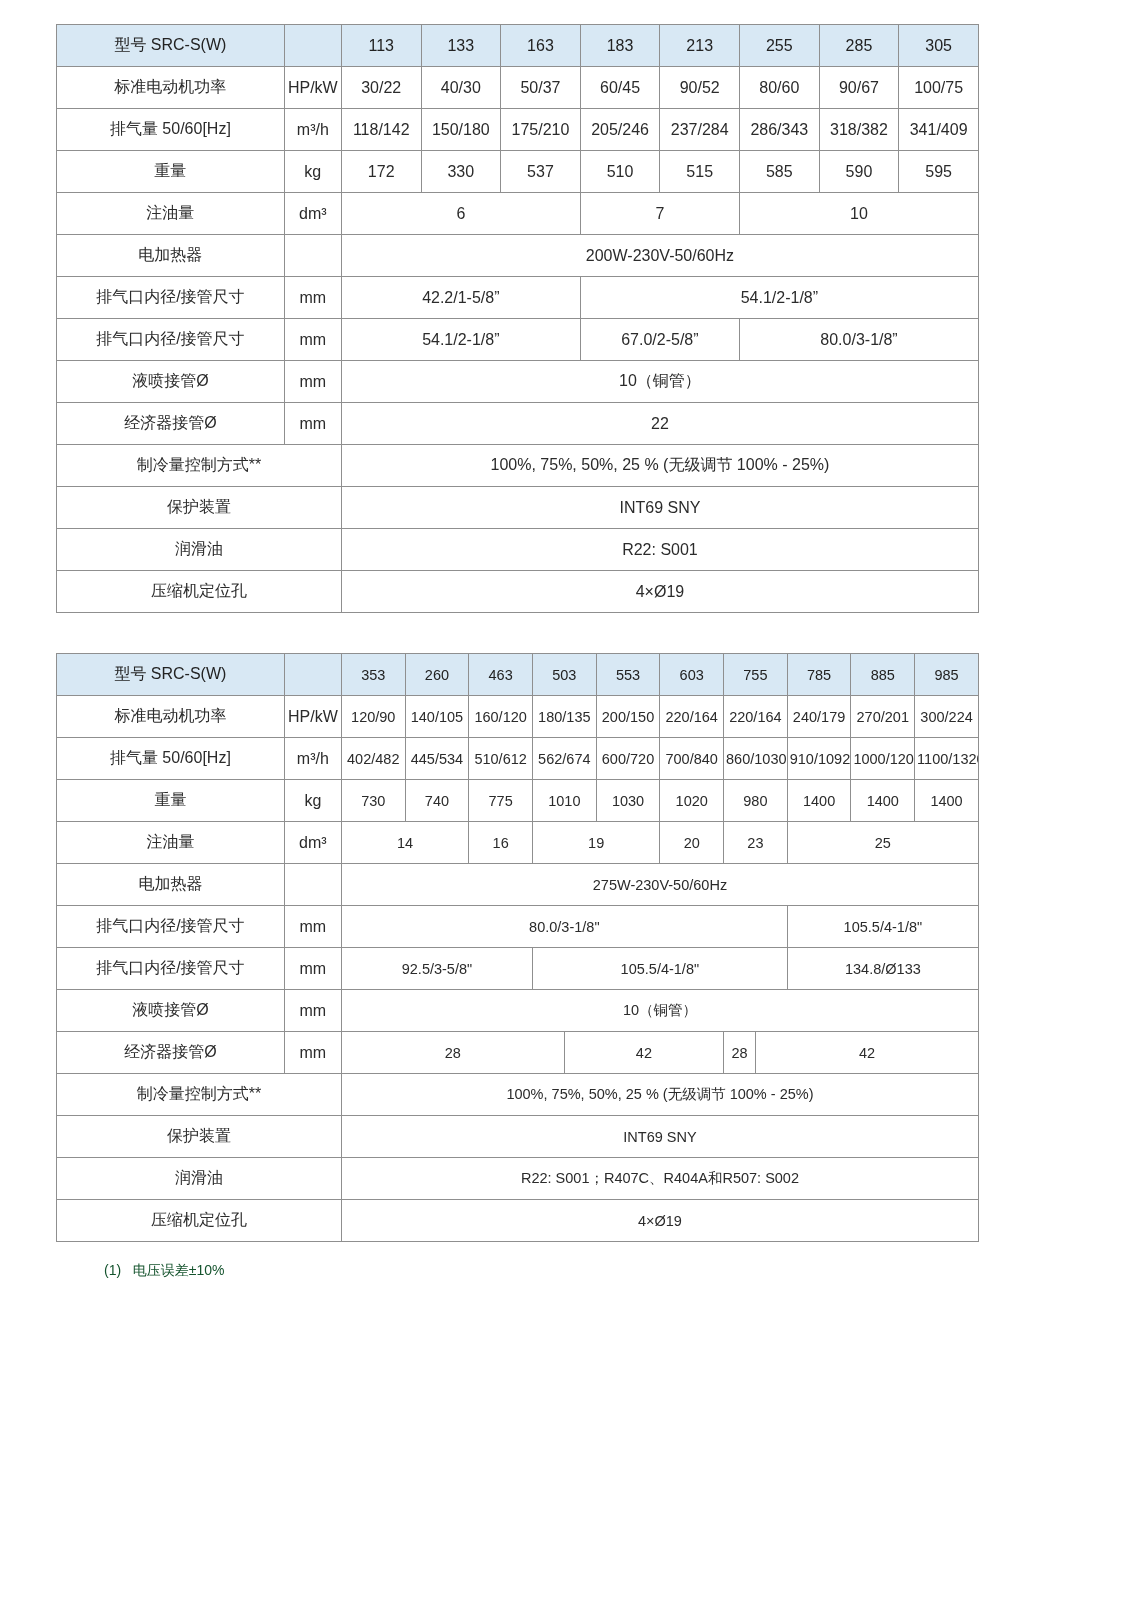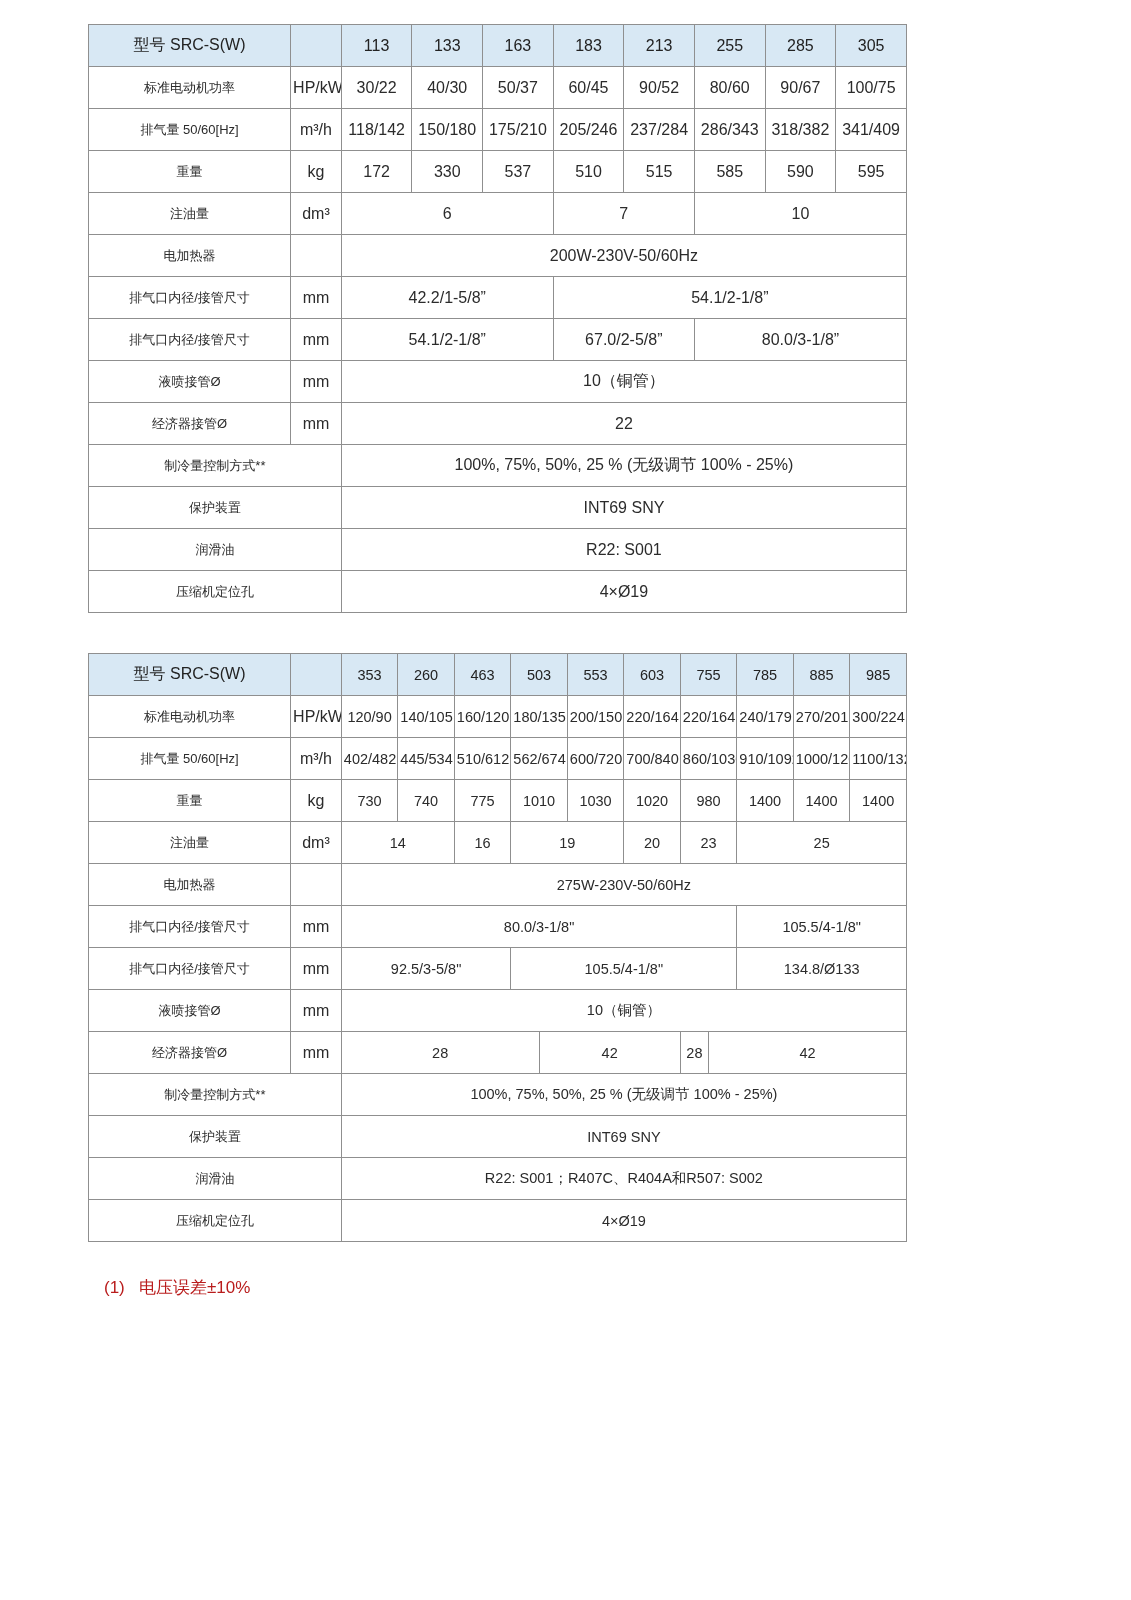--- a/index.html
+++ b/index.html
@@ -20,47 +20,47 @@
     margin: 0;
     padding: 86px 0 0 100px;
     font-size: 39px;
     font-weight: 700;
     letter-spacing: 2px;
     color: #1a1a1a;
   }
   table.spec {
     border-collapse: collapse;
     table-layout: fixed;
-    width: 819px;
-    margin-left: 88px;
+    width: 923px;
+    margin-left: 56px;
   }
   table.spec.first { margin-top: 24px; }
   table.spec.second { margin-top: 40px; }
   table.spec td {
     border: 1px solid #8f8f8f;
     height: 41px;
     text-align: center;
     vertical-align: middle;
     padding: 0 2px;
     font-size: 16px;
     overflow: hidden;
     white-space: nowrap;
   }
   table.spec tr.head td {
     background: #d8e8f4;
     font-size: 16px;
     color: #222;
   }
-  table.spec td.label { font-size: 13px; }
+  table.spec td.label { font-size: 16px; }
   table.spec.second td.val { font-size: 14.5px; }
   table.spec td.val { letter-spacing: 0; }
   .footnote {
-    margin: 34px 0 0 104px;
-    font-size: 17px;
-    color: #b91c1c;
+    margin: 20px 0 0 104px;
+    font-size: 14px;
+    color: #14532d;
     white-space: pre-wrap;
   }
 </style>
 </head>
 <body>
 
 <div class="page">
 
   <table class="spec first">
       <colgroup>

